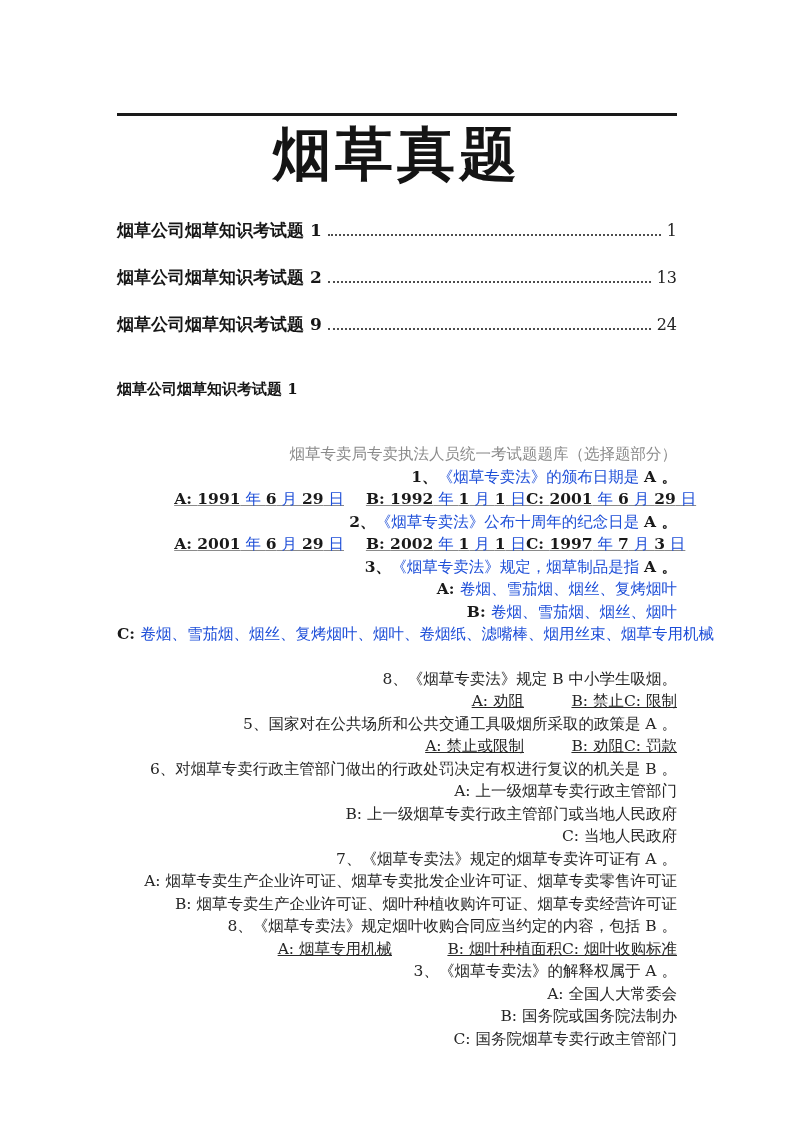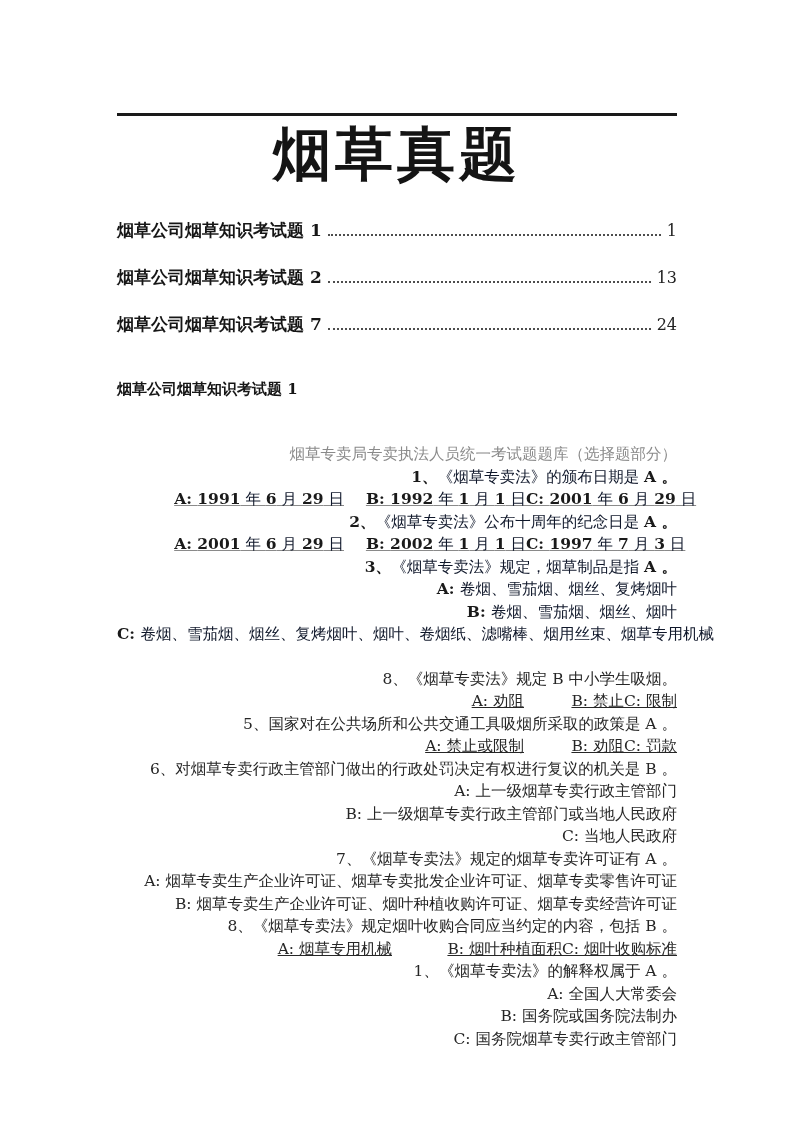--- a/index.html
+++ b/index.html
@@ -12,21 +12,21 @@
   .toc-row{display:flex;align-items:baseline;line-height:22px;margin-bottom:21px;cursor:pointer;}
   .toc-label{font-size:17px;font-weight:700;color:#161616;white-space:nowrap;}
   .toc-leader{flex:1;height:18px;border-bottom:2px dotted #4d4d4d;margin:0 6px;}
   .toc-page{font-size:16px;font-weight:400;color:#222222;}
   .sec-heading{margin-top:43px;font-size:15px;line-height:20px;font-weight:700;color:#161616;}
   .gray-block{margin-top:44px;}
   .black-block{margin-top:22px;}
   .line{font-size:15.5px;line-height:22.5px;white-space:nowrap;color:#8a8a8a;text-align:right;}
   .black-block .line{color:#262626;}
   .gb{font-weight:700;color:#1a1a1a;font-style:normal;}
-  .gray{color:#0f172a;}
+  .gray{color:#1d4ed8;}
   .cell{display:inline-block;vertical-align:top;text-decoration:underline;}
   .w227{width:227px;} .w182{width:182px;}
   .w130{width:130px;} .w100{width:100px;}
   .w175{width:175px;} .w170{width:170px;}
 </style>
 </head>
 <body>
 
 <div class="doc">
   <div class="content">
@@ -39,21 +39,21 @@
           <span class="toc-label">烟草公司烟草知识考试题 1</span>
           <span class="toc-leader"></span>
           <span class="toc-page">1</span>
         </div>
       <div class="toc-row">
           <span class="toc-label">烟草公司烟草知识考试题 2</span>
           <span class="toc-leader"></span>
           <span class="toc-page">13</span>
         </div>
       <div class="toc-row">
-          <span class="toc-label">烟草公司烟草知识考试题 7</span>
+          <span class="toc-label">烟草公司烟草知识考试题 9</span>
           <span class="toc-leader"></span>
           <span class="toc-page">24</span>
         </div>
     </div>
 
     <div class="sec-heading">烟草公司烟草知识考试题 1</div>
 
     <div class="gray-block">
       <div class="line">烟草专卖局专卖执法人员统一考试题题库（选择题部分）</div>
 
@@ -84,20 +84,20 @@
       <div class="line">B: 上一级烟草专卖行政主管部门或当地人民政府</div>
       <div class="line">C: 当地人民政府</div>
 
       <div class="line">7、《烟草专卖法》规定的烟草专卖许可证有 A 。</div>
       <div class="line">A: 烟草专卖生产企业许可证、烟草专卖批发企业许可证、烟草专卖零售许可证</div>
       <div class="line">B: 烟草专卖生产企业许可证、烟叶种植收购许可证、烟草专卖经营许可证</div>
 
       <div class="line">8、《烟草专卖法》规定烟叶收购合同应当约定的内容，包括 B 。</div>
       <div class="line"><span class="cell w175">A: 烟草专用机械</span><span class="cell w170">B: 烟叶种植面积</span><span class="cell">C: 烟叶收购标准</span></div>
 
-      <div class="line">1、《烟草专卖法》的解释权属于 A 。</div>
+      <div class="line">3、《烟草专卖法》的解释权属于 A 。</div>
       <div class="line">A: 全国人大常委会</div>
       <div class="line">B: 国务院或国务院法制办</div>
       <div class="line">C: 国务院烟草专卖行政主管部门</div>
     </div>
 
   </div>
 </div>
 
 </body></html>

